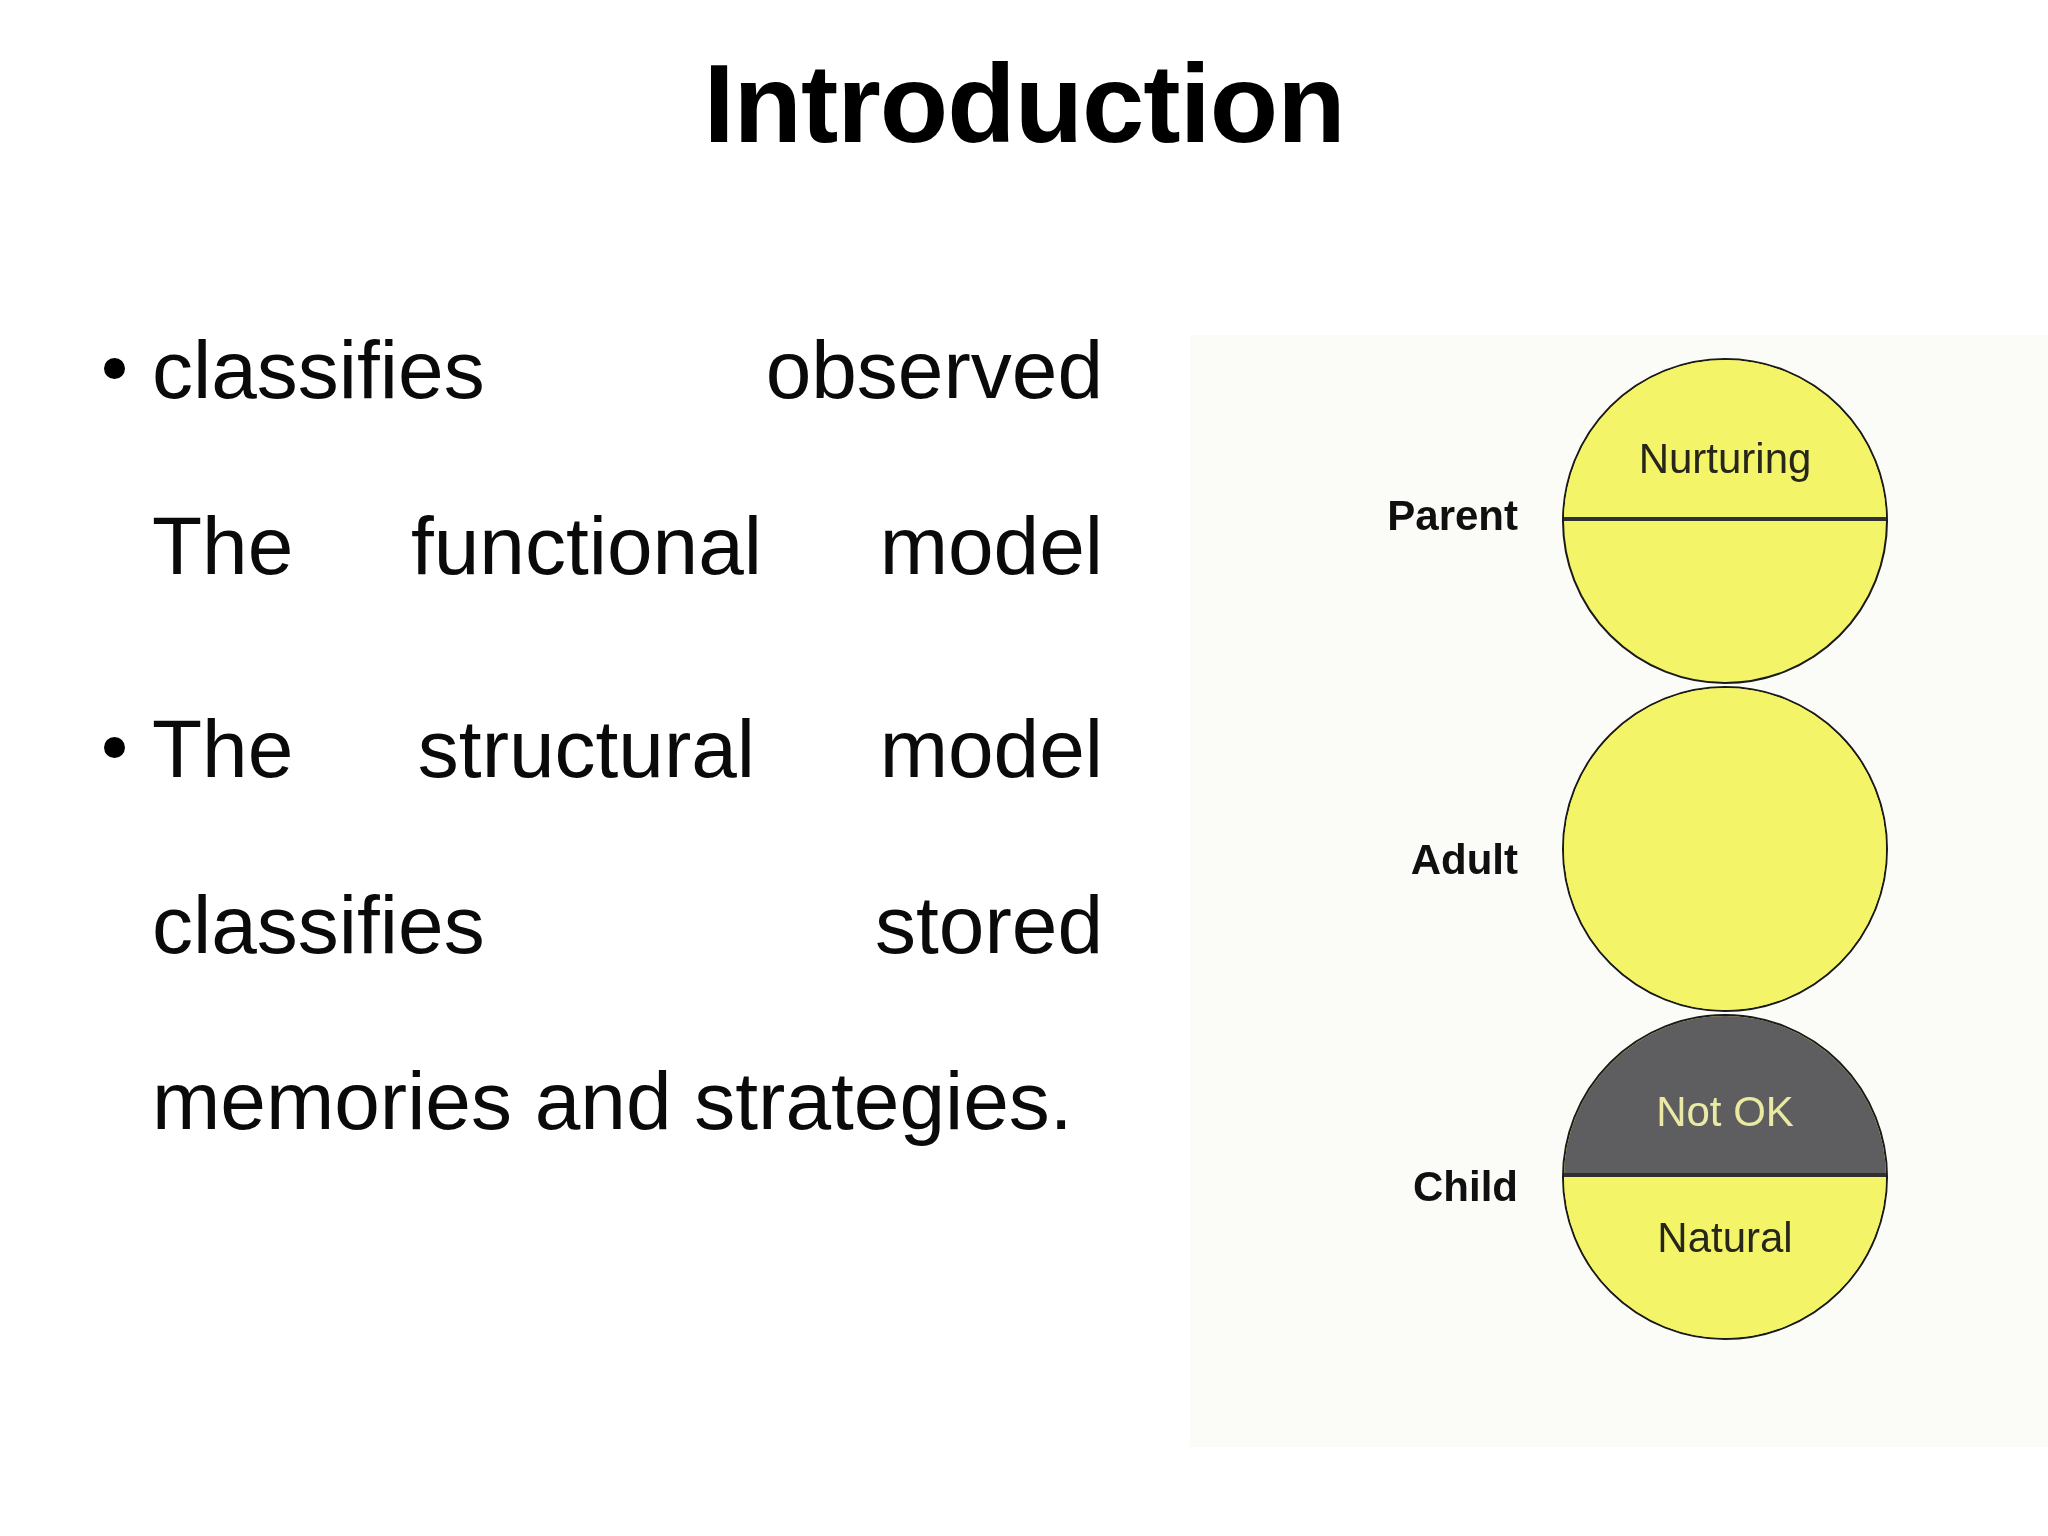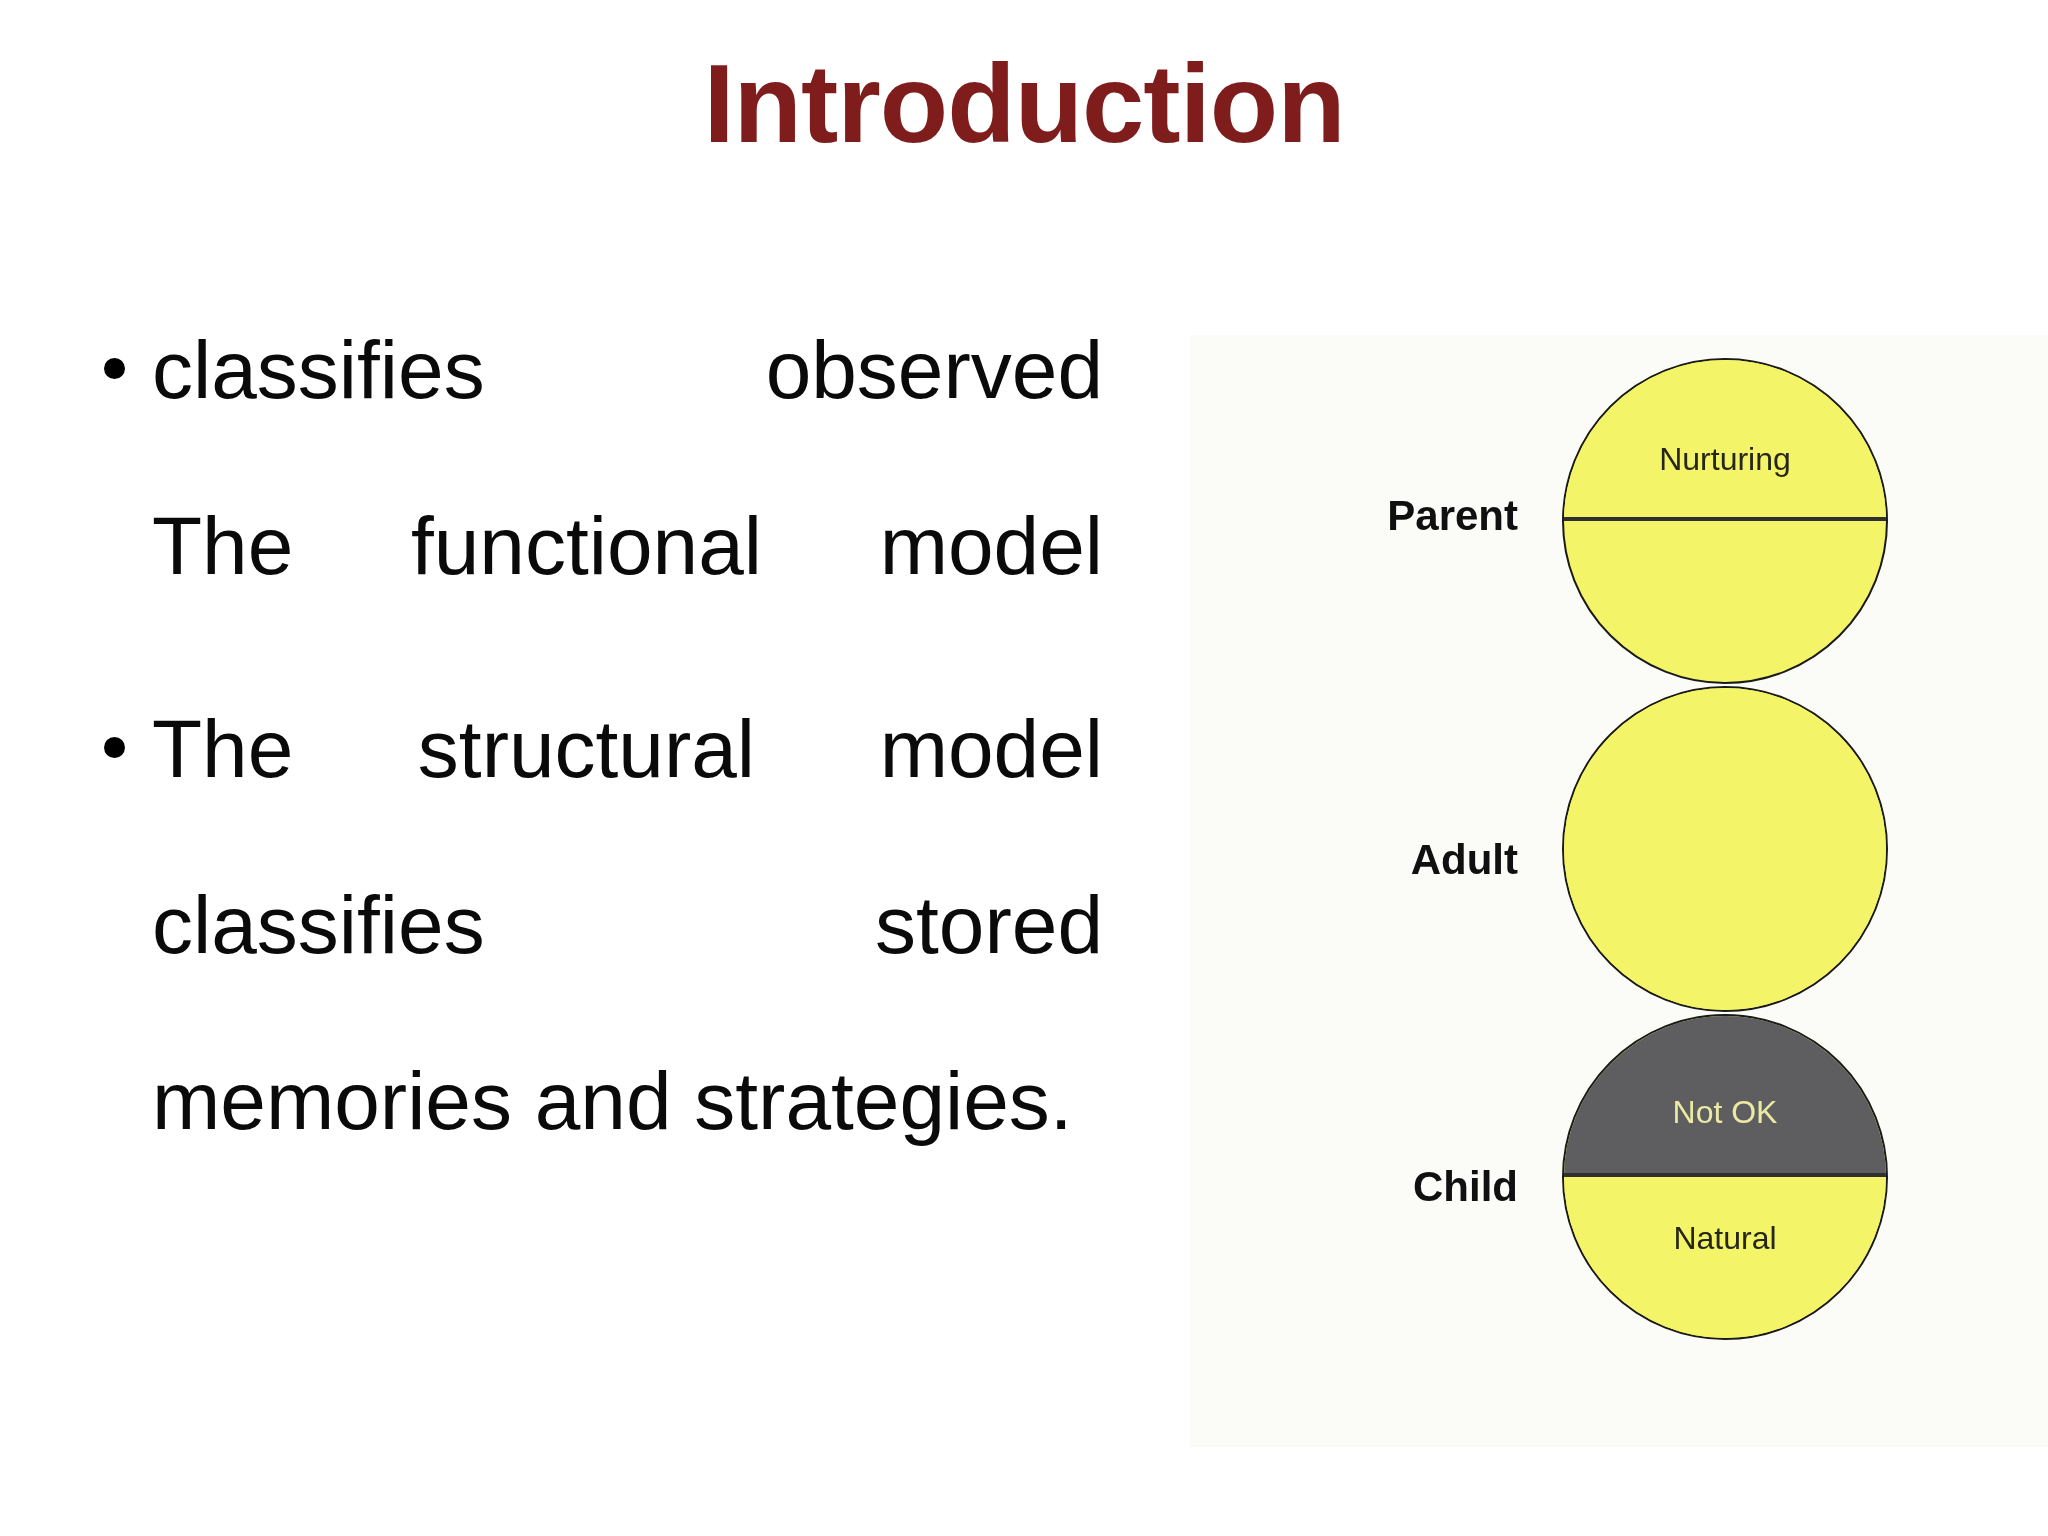--- a/index.html
+++ b/index.html
@@ -11,21 +11,21 @@
     font-family:"Liberation Sans", sans-serif;
   }
   .title{
     position:absolute;
     top:48px;left:0;width:2048px;
     margin:0;
     text-align:center;
     font-size:112px;
     font-weight:bold;
     line-height:1;
-    color:#7f1d1d;
+    color:#000000;
     letter-spacing:-1px;
   }
   .bullets{
     position:absolute;
     left:152px;top:282px;width:951px;
   }
   .bullet{position:relative;}
   .bullet + .bullet{margin-top:27px;}
   .dot{
     position:absolute;
@@ -75,21 +75,21 @@
   .circle-adult{left:1562px;top:686px;}
   .circle-child{left:1562px;top:1014px;}
   .half{position:relative;width:100%;height:50%;box-sizing:border-box;}
   .divided{border-bottom:4px solid #303030;}
   .fill-yellow{background:var(--yellow,#f4f468);}
   .fill-gray{background:var(--gray,#5e5e60);}
   .seg-label{
     position:absolute;
     left:0;width:100%;
     text-align:center;
-    font-size:32px;
+    font-size:42px;
     line-height:42px;
     white-space:nowrap;
   }
   .seg-dark{color:var(--dark,#26261a);}
   .seg-pale{color:var(--pale,#eaeaa4);}
   .pos-nurturing{top:78px;}
   .pos-critical{top:55px;}
   .pos-notok{top:75px;}
   .pos-natural{top:40px;}
 </style>

